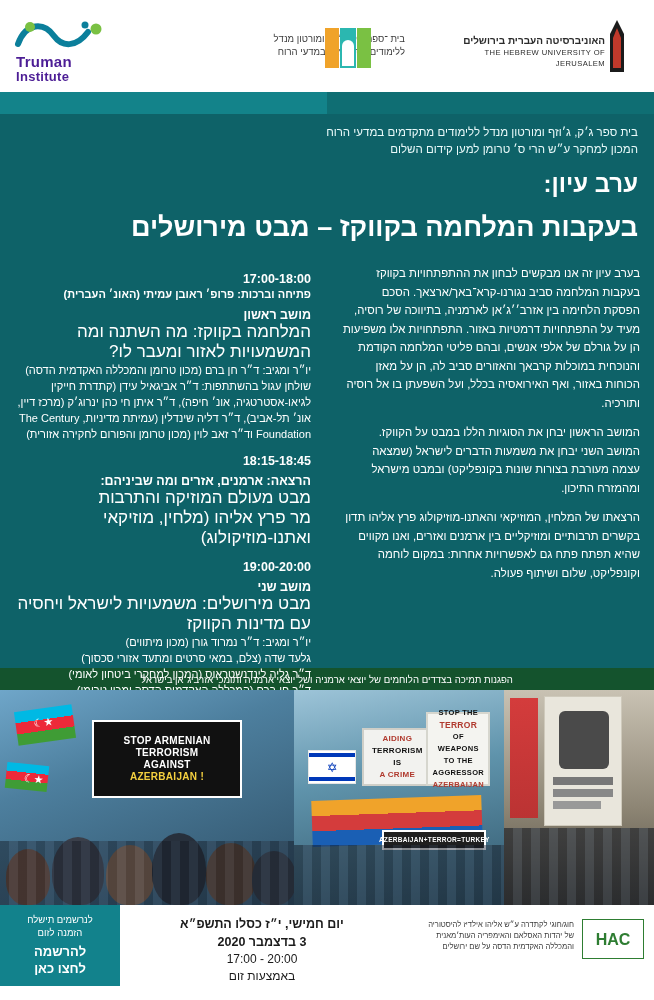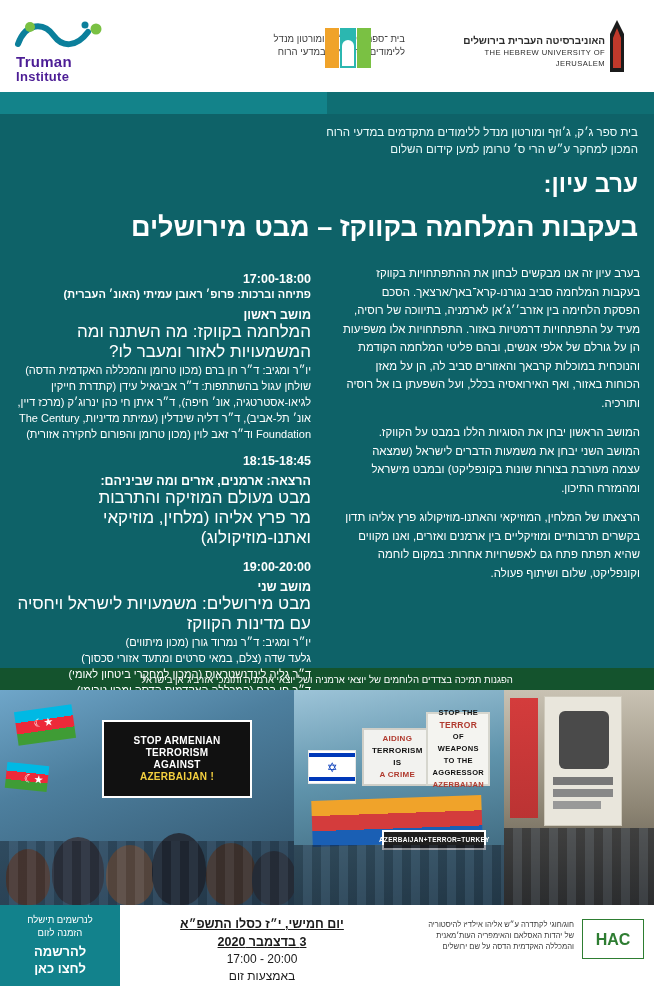--- a/index.html
+++ b/index.html
@@ -104,21 +104,21 @@
   .flag-il { position:absolute; background:#fff; border:1px solid #e6e6e6; }
   .flag-il .stripe { position:absolute; left:0; right:0; height:14%; background:#0038b8; }
   .flag-il .star { position:absolute; left:50%; top:50%; transform:translate(-50%,-50%); color:#0038b8; font-size:13px; }
 
   
   .footer { height: 81px; background:#ffffff; position:relative; display:flex; }
   .foot-left { width: 120px; background:#12828c; color:#fff; direction:rtl; text-align:center;
     font-size: 9.5px; line-height:13px; padding: 8px 6px; }
   .foot-left .big { font-size: 13px; font-weight:bold; line-height:17px; display:block; margin-top:4px; }
   .foot-mid { flex:1; direction:rtl; text-align:center; color:#1b1b1b; padding-top: 10px; }
-  .foot-mid .d1 { font-size: 12.5px; font-weight:bold; line-height: 18px; text-decoration: underline;}
+  .foot-mid .d1 { font-size: 12.5px; font-weight:bold; line-height: 18px;}
   .foot-mid .d2 { font-size: 12px; line-height: 17px;}
   .foot-right { width: 250px; direction:rtl; text-align:right; color:#3a3a3a; font-size:7.6px;
     line-height: 11px; padding: 14px 10px 0 6px; display:flex; gap:8px; align-items:flex-start;}
   .hac { border:1.5px solid #2e7d32; color:#2e7d32; font-weight:bold; font-size:16px;
     width: 62px; height: 40px; display:flex; align-items:center; justify-content:center; flex:0 0 auto;}
 </style>
 </head>
 <body>
 
 <div class="page">
@@ -218,21 +218,21 @@
 
   <div class="capbar">
     <span>הפגנות תמיכה בצדדים הלוחמים של יוצאי ארמניה ושל יוצאי ארמניה ותומכי אזרביג׳אן בישראל</span>
   </div>
 
   <div class="photos">
 
     <div class="photo p1">
       <div class="flag-az" style="left:16px; top:18px;"></div>
       <div class="flag-az" style="left:6px; top:74px; width:42px;height:26px; transform:rotate(6deg);"></div>
-      <div class="sign" style="left:92px; top:30px; width:150px; height:78px;margin-left:10px;">
+      <div class="sign" style="left:92px; top:30px; width:150px; height:78px;">
         <div>
           <span>STOP ARMENIAN</span>
           <span>TERRORISM</span>
           <span>AGAINST</span>
           <span class="yellow">AZERBAIJAN !</span>
         </div>
       </div>
       <div class="heads">
         <div class="head" style="left:6px;width:44px;height:56px;background:#6d4b3a;"></div>
         <div class="head" style="left:52px;width:52px;height:68px;background:#3a3f4a;"></div>

